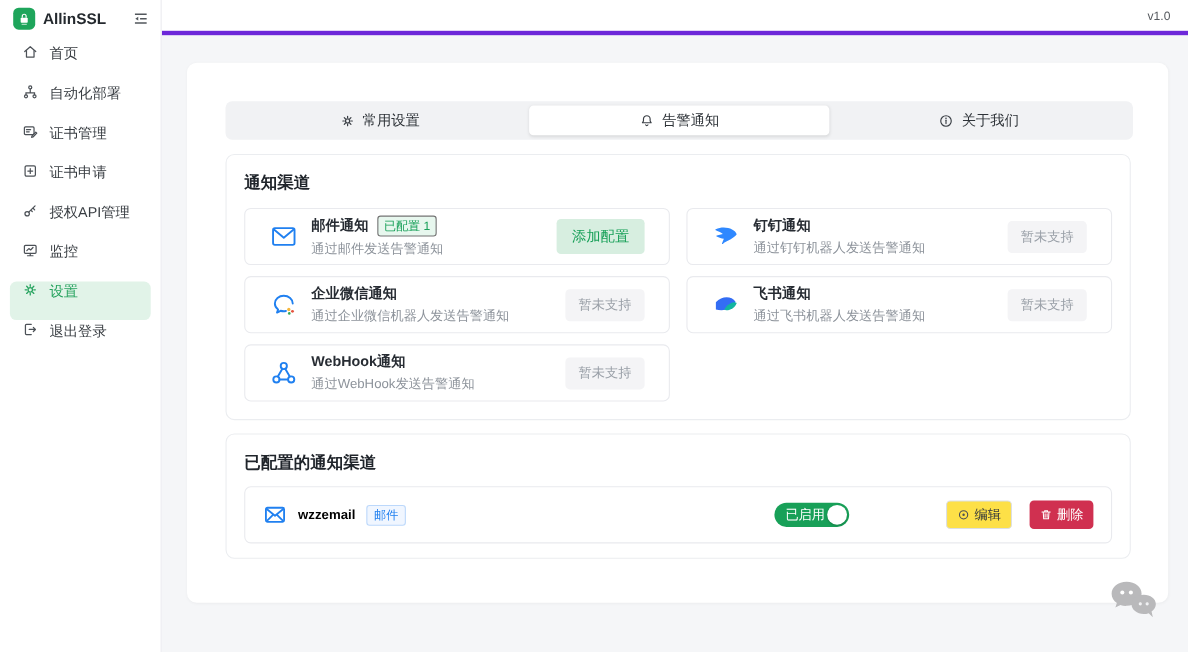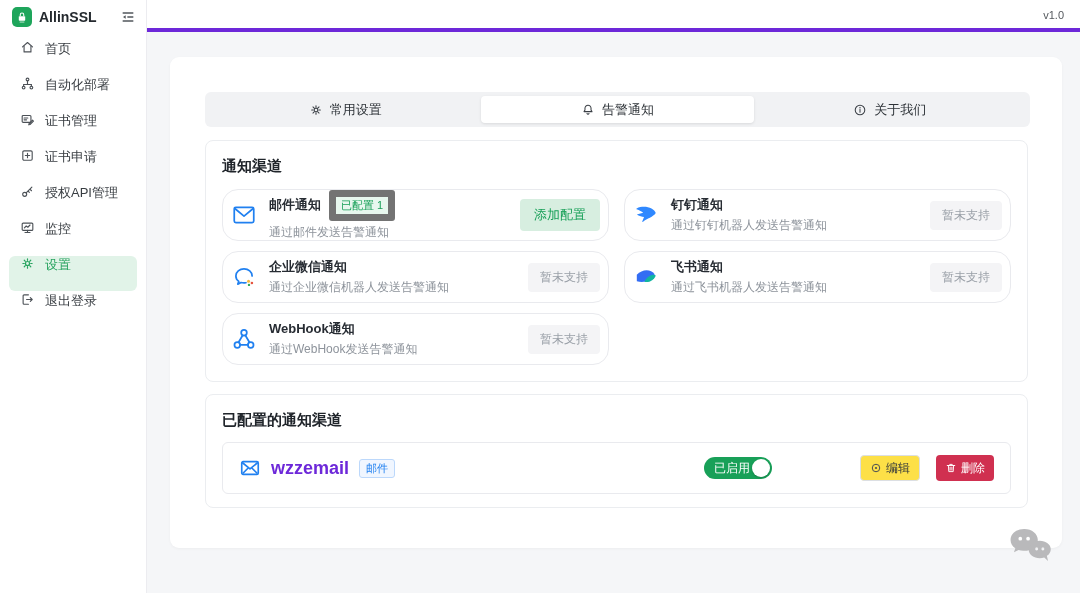--- a/index.html
+++ b/index.html
@@ -35,32 +35,32 @@
   .tab { flex:1; display:flex; align-items:center; justify-content:center; gap:7px; font-size:13px; color:#2e3338; border-radius:4px; cursor:pointer; }
   .tab svg { color:#3a3f45; }
   .tab.active { background:#fff; box-shadow:0 1px 3px rgba(0,0,0,.10); }
 
   .panel { position:absolute; left:35px; width:823px; border:1px solid #ebedf0; border-radius:8px; padding:16px; }
   .panel1 { top:83px; height:242px; }
   .panel2 { top:337px; height:114px; }
   .panel-title { font-size:15px; font-weight:bold; color:#20252b; }
 
   .cards { display:grid; grid-template-columns:1fr 1fr; gap:10px 15px; margin-top:13px; }
-  .chan-card { border:1px solid #e9eaee; border-radius:16px; height:52px; display:flex; align-items:center; padding:0 8px; gap:12px; background:#fff; }
+  .chan-card { border:1px solid #e9eaee; border-radius:6px; height:52px; display:flex; align-items:center; padding:0 22px; gap:12px; background:#fff; }
   .chan-icon { width:26px; flex:none; display:flex; align-items:center; justify-content:center; }
   .chan-title-row { display:flex; align-items:center; gap:8px; }
   .chan-title { font-size:13px; font-weight:bold; color:#272c33; }
-  .badge-configured { font-size:11px; color:#18a058; background:#e7f7ee; border:7px solid #737373; border-radius:3px; padding:1px 5px; white-space:nowrap; }
+  .badge-configured { font-size:11px; color:#18a058; background:#e7f7ee; border:1px solid #737373; border-radius:3px; padding:1px 5px; white-space:nowrap; }
   .chan-desc { font-size:12px; color:#8d939b; margin-top:3px; }
   .chan-action { margin-left:auto; }
   .btn-add { background:#d7eee0; color:#18a058; font-size:13px; padding:7px 14px; border-radius:4px; border:none; cursor:pointer; font-family:inherit; }
   .btn-ns { background:#f4f4f6; color:#9aa0a8; font-size:12px; padding:6px 12px; border-radius:4px; border:none; font-family:inherit; }
 
   .conf-row { margin-top:12px; border:1px solid #e9eaee; border-radius:6px; height:52px; display:flex; align-items:center; padding:0 16px; gap:10px; }
-  .conf-name { font-size:18px; font-weight:bold; color:#6d28d9; }
+  .conf-name { font-size:12px; font-weight:bold; color:#000000; }
   .badge-mail { font-size:11px; color:#2080f0; background:#f0f6ff; border:1px solid #bcd8fb; border-radius:3px; padding:1px 6px; }
   .toggle { margin-left:auto; width:68px; height:22px; background:#18a058; border-radius:11px; position:relative; display:flex; align-items:center; cursor:pointer; flex:none; }
   .toggle-label { color:#fff; font-size:12px; margin-left:10px; }
   .toggle-knob { position:absolute; right:2px; top:2px; width:18px; height:18px; background:#fff; border-radius:50%; box-shadow:0 1px 2px rgba(0,0,0,.2); }
   .btn-edit { margin-left:78px; display:flex; align-items:center; gap:4px; background:#fde047; border:1px solid #dcdfe3; border-radius:4px; height:26px; padding:0 9px; font-size:12px; color:#33373c; cursor:pointer; font-family:inherit; }
   .btn-del { margin-left:6px; display:flex; align-items:center; gap:4px; background:#d03050; border:none; border-radius:4px; height:26px; padding:0 9px; font-size:12px; color:#fff; cursor:pointer; font-family:inherit; }
 
   .watermark { position:absolute; right:26px; top:528px; display:flex; align-items:center; gap:7px; color:#bababd; font-size:23px; letter-spacing:1px; z-index:3; }
 </style>
 </head>

